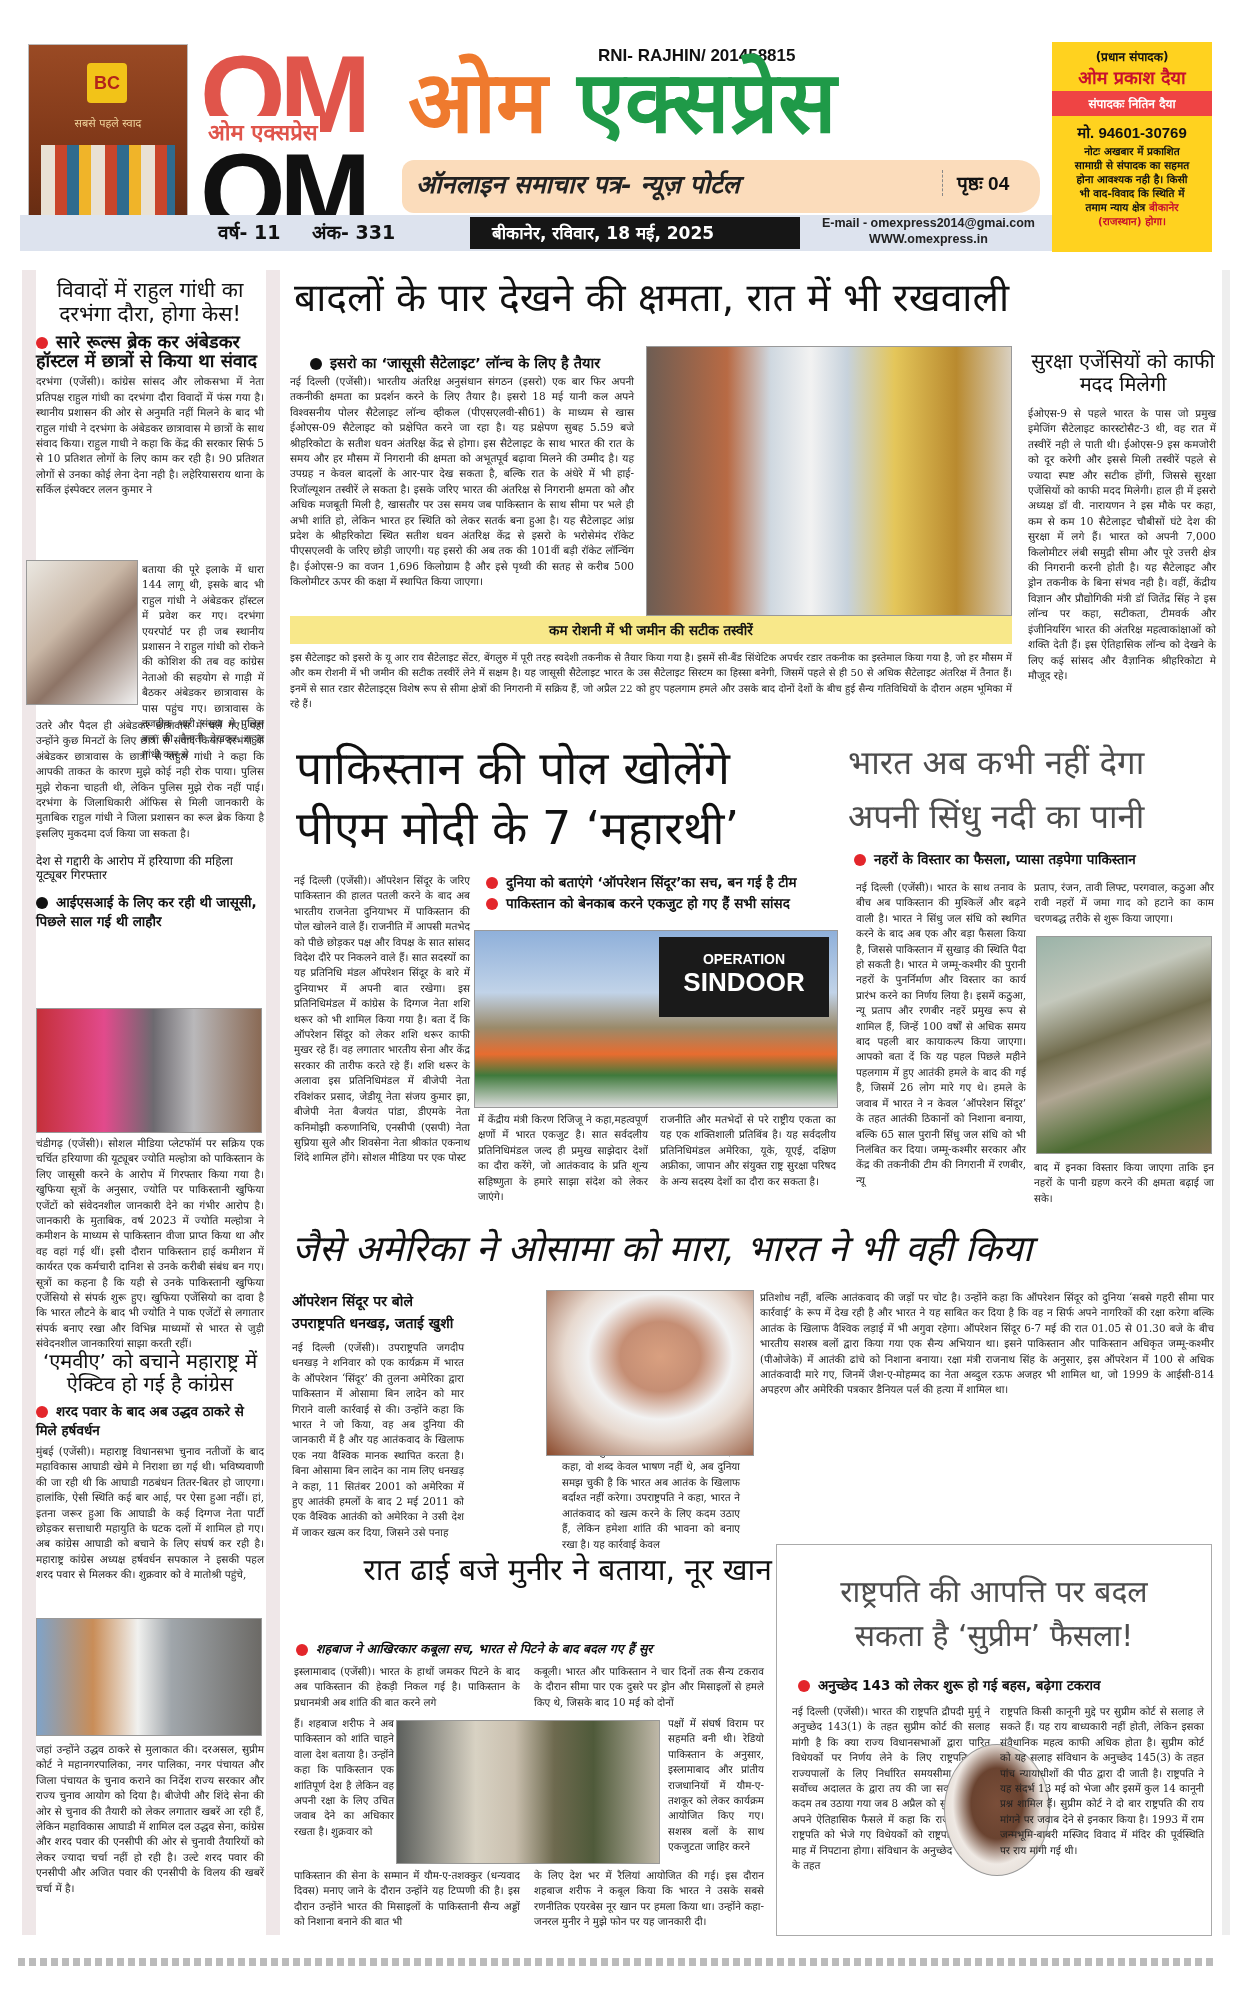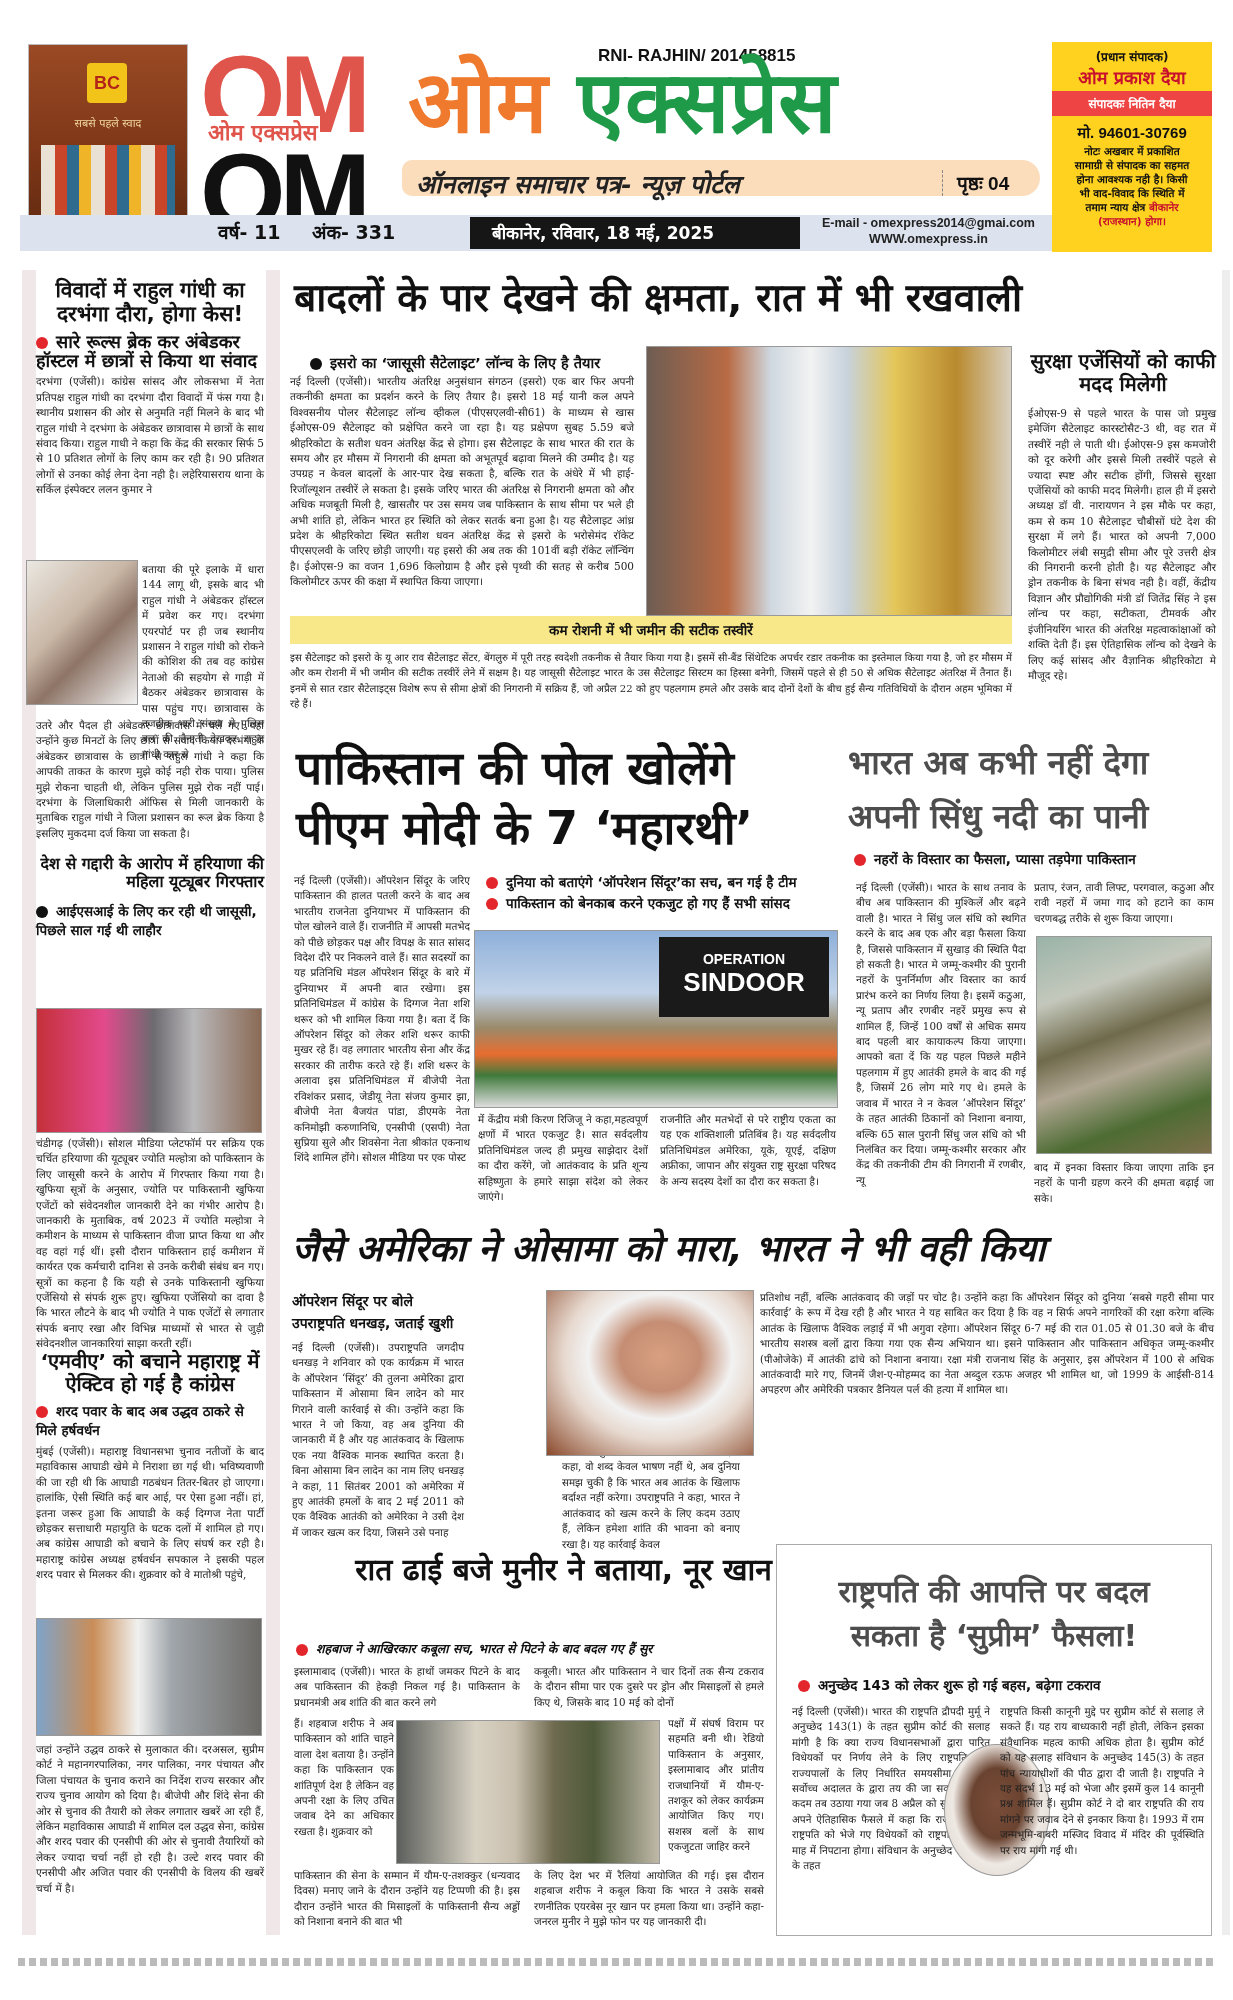--- a/index.html
+++ b/index.html
@@ -12,40 +12,40 @@
 .ad .tag{position:absolute;left:10px;right:10px;top:70px;color:#f3d9a0;font-size:11px;text-align:center}
 .ad .packs{position:absolute;left:12px;right:12px;top:100px;height:70px;background:repeating-linear-gradient(90deg,#e9e1d4 0 14px,#c9452a 14px 26px,#2f6b8e 26px 38px,#f0b429 38px 50px)}
 .ad .foot{position:absolute;left:4px;right:4px;bottom:8px;color:#f7e7c3;font-size:7px;text-align:center;line-height:9px}
 .om-big{position:absolute;left:180px;top:4px;width:200px;height:210px}
 .om-top{position:absolute;left:0;top:0;font:900 110px/100px "Liberation Sans",sans-serif;color:#e0554b;letter-spacing:-6px}
 .om-bot{position:absolute;left:0;top:98px;font:900 110px/100px "Liberation Sans",sans-serif;color:#111;letter-spacing:-6px}
 .om-mid{position:absolute;left:6px;top:72px;font:bold 22px "DejaVu Sans",sans-serif;color:#e0554b;background:#fff;padding:0 2px}
 .rni{position:absolute;left:578px;top:6px;font:bold 17px "Liberation Sans",sans-serif}
 .title-hi{position:absolute;left:388px;top:12px;font:bold 86px/100px "DejaVu Sans",sans-serif;white-space:nowrap}
 .title-hi .a{color:#ef7a2e}.title-hi .b{color:#1f9a48}
-.portal{position:absolute;left:382px;top:120px;width:638px;height:36px;background:#fbdcbb;border-radius:12px 22px 22px 12px}
+.portal{position:absolute;left:382px;top:120px;width:638px;height:53px;background:#fbdcbb;border-radius:12px 22px 22px 12px}
 .portal .t{position:absolute;left:14px;top:6px;font:italic bold 25px "DejaVu Sans",sans-serif;color:#222}
 .portal .pg{position:absolute;left:540px;top:10px;font:bold 19px "Liberation Sans",sans-serif;border-left:1px dashed #888;padding-left:14px}
 .infobar{position:absolute;left:0;top:175px;width:1035px;height:36px;background:#dde3ee}
 .infobar .v{position:absolute;left:198px;top:4px;font:bold 19px "DejaVu Sans",sans-serif}
 .infobar .n{position:absolute;left:292px;top:4px;font:bold 19px "DejaVu Sans",sans-serif}
 .infobar .date{position:absolute;left:450px;top:2px;width:330px;height:32px;background:#161616;color:#fff;font:bold 17px "DejaVu Sans",sans-serif;padding:4px 0 0 22px}
 .infobar .mail{position:absolute;left:786px;top:0;width:245px;text-align:center;font:bold 12.5px/16px "Liberation Sans",sans-serif;color:#222}
 .ed{position:absolute;left:1032px;top:2px;width:160px;height:210px;background:#ffd21f;text-align:center}
 .ed .s1{font:bold 12px "DejaVu Sans",sans-serif;margin-top:6px}
 .ed .s2{font:bold 18px "DejaVu Sans",sans-serif;color:#c8102e}
 .ed .s3{background:#ef4444;color:#fff;font:bold 12px "DejaVu Sans",sans-serif;padding:4px 17px;margin-top:2px}
 .ed .s4{font:bold 15px "Liberation Sans",sans-serif;margin-top:6px}
 .ed .s5{font:bold 10.5px/14px "DejaVu Sans",sans-serif;padding:2px 20px}
 .ed .s5 .r{color:#c8102e}
 
 .lcol{position:absolute;left:22px;top:270px;width:258px;height:1665px;background:#efe7e8}
 .lcol .inner{position:absolute;left:14px;top:0;width:230px;height:100%;background:#fff}
 .rc{position:absolute;left:1222px;top:270px;width:8px;height:1665px;background:#eee}
-.hd{font-weight:bold;font-family:"DejaVu Sans",sans-serif;color:#111;line-height:1.15}
+.hd{font-weight:normal;font-family:"DejaVu Sans",sans-serif;color:#111;line-height:1.15}
 .sub{font-family:"DejaVu Sans",sans-serif;font-weight:bold;color:#111}
 .dot{display:inline-block;width:12px;height:12px;border-radius:50%;background:#e3262b;margin-right:8px;vertical-align:middle}
 .dotk{background:#111}
 .body{font-family:"DejaVu Serif",serif;font-size:10.5px;line-height:15.4px;color:#222;text-align:justify}
 .photo{position:absolute;border:1px solid #999;overflow:hidden}
 .cap{background:#f8e88a}
 .grey{color:#4d4d4d}
 .dash{position:absolute;left:18px;top:1958px;width:1195px;height:8px;background:repeating-linear-gradient(90deg,#bbb 0 7px,transparent 7px 11px)}
 </style>
 </head>
@@ -94,21 +94,21 @@
 <div class="abs" style="left:36px;top:278px;width:228px">
   <div class="hd" style="font-size:21px;text-align:center">विवादों में राहुल गांधी का दरभंगा दौरा, होगा केस!</div>
   <div class="sub" style="font-size:18px;margin-top:6px;line-height:19px"><span class="dot"></span><span>सारे रूल्स ब्रेक कर अंबेडकर हॉस्टल में छात्रों से किया था संवाद</span></div>
   <div class="body" style="margin-top:4px">दरभंगा (एजेंसी)। कांग्रेस सांसद और लोकसभा में नेता प्रतिपक्ष राहुल गांधी का दरभंगा दौरा विवादों में फंस गया है। स्थानीय प्रशासन की ओर से अनुमति नहीं मिलने के बाद भी राहुल गांधी ने दरभंगा के अंबेडकर छात्रावास मे छात्रों के साथ संवाद किया। राहुल गाधी ने कहा कि केंद्र की सरकार सिर्फ 5 से 10 प्रतिशत लोगों के लिए काम कर रही है। 90 प्रतिशत लोगों से उनका कोई लेना देना नही है। लहेरियासराय थाना के सर्किल इंस्पेक्टर ललन कुमार ने</div>
 </div>
 <div class="photo" style="left:26px;top:560px;width:112px;height:145px;background:linear-gradient(135deg,#eae7e1,#c9b7a6 40%,#8d7466 60%,#f2f2f2)"></div>
 <div class="abs body" style="left:142px;top:562px;width:122px">बताया की पूरे इलाके में धारा 144 लागू थी, इसके बाद भी राहुल गांधी ने अंबेडकर हॉस्टल में प्रवेश कर गए। दरभंगा एयरपोर्ट पर ही जब स्थानीय प्रशासन ने राहुल गांधी को रोकने की कोशिश की तब वह कांग्रेस नेताओ की सहयोग से गाड़ी में बैठकर अंबेडकर छात्रावास के पास पहुंच गए। छात्रावास के नजदीक भारी संख्या मे पुलिस बल की तैनाती देखकर राहुल गांधी कार से</div>
 <div class="abs body" style="left:36px;top:718px;width:228px">उतरे और पैदल ही अंबेडकर छात्रावास में चले गए। यहां उन्होंने कुछ मिनटों के लिए छात्रों से संवाद किया। दरभंगा के अंबेडकर छात्रावास के छात्रों से राहुल गांधी ने कहा कि आपकी ताकत के कारण मुझे कोई नही रोक पाया। पुलिस मुझे रोकना चाहती थी, लेकिन पुलिस मुझे रोक नहीं पाई। दरभंगा के जिलाधिकारी ऑफिस से मिली जानकारी के मुताबिक राहुल गांधी ने जिला प्रशासन का रूल ब्रेक किया है इसलिए मुकदमा दर्ज किया जा सकता है।</div>
 
 <div class="abs" style="left:36px;top:855px;width:228px">
-  <div class="hd" style="font-size:16px;text-align:right">देश से गद्दारी के आरोप में हरियाणा की महिला यूट्यूबर गिरफ्तार</div>
+  <div class="hd" style="font-size:12px;text-align:left">देश से गद्दारी के आरोप में हरियाणा की महिला यूट्यूबर गिरफ्तार</div>
   <div class="sub" style="font-size:13.5px;margin-top:10px;line-height:19px"><span class="dot dotk"></span><span>आईएसआई के लिए कर रही थी जासूसी, पिछले साल गई थी लाहौर</span></div>
 </div>
 <div class="photo" style="left:36px;top:1008px;width:226px;height:125px;background:linear-gradient(90deg,#c5303a 0,#e24a8c 30%,#6d6a70 52%,#b9b8ba 70%,#8a6a55)"></div>
 <div class="abs body" style="left:36px;top:1136px;width:228px">चंडीगढ़ (एजेंसी)। सोशल मीडिया प्लेटफॉर्म पर सक्रिय एक चर्चित हरियाणा की यूट्यूबर ज्योति मल्होत्रा को पाकिस्तान के लिए जासूसी करने के आरोप में गिरफ्तार किया गया है। खुफिया सूत्रों के अनुसार, ज्योति पर पाकिस्तानी खुफिया एजेंटों को संवेदनशील जानकारी देने का गंभीर आरोप है। जानकारी के मुताबिक, वर्ष 2023 में ज्योति मल्होत्रा ने कमीशन के माध्यम से पाकिस्तान वीजा प्राप्त किया था और वह वहां गई थीं। इसी दौरान पाकिस्तान हाई कमीशन में कार्यरत एक कर्मचारी दानिश से उनके करीबी संबंध बन गए। सूत्रों का कहना है कि यही से उनके पाकिस्तानी खुफिया एजेंसियो से संपर्क शुरू हुए। खुफिया एजेंसियो का दावा है कि भारत लौटने के बाद भी ज्योति ने पाक एजेंटों से लगातार संपर्क बनाए रखा और विभिन्न माध्यमों से भारत से जुड़ी संवेदनशील जानकारियां साझा करती रहीं।</div>
 
 <div class="abs" style="left:36px;top:1350px;width:228px">
   <div class="hd" style="font-size:20px;text-align:center">‘एमवीए’ को बचाने महाराष्ट्र में ऐक्टिव हो गई है कांग्रेस</div>
   <div class="sub" style="font-size:13.5px;margin-top:6px;line-height:19px"><span class="dot"></span><span>शरद पवार के बाद अब उद्धव ठाकरे से मिले हर्षवर्धन</span></div>
   <div class="body" style="margin-top:4px">मुंबई (एजेंसी)। महाराष्ट्र विधानसभा चुनाव नतीजों के बाद महाविकास आघाडी खेमे मे निराशा छा गई थी। भविष्यवाणी की जा रही थी कि आघाडी गठबंधन तितर-बितर हो जाएगा। हालांकि, ऐसी स्थिति कई बार आई, पर ऐसा हुआ नहीं। हां, इतना जरूर हुआ कि आघाडी के कई दिग्गज नेता पार्टी छोड़कर सत्ताधारी महायुति के घटक दलों में शामिल हो गए। अब कांग्रेस आघाडी को बचाने के लिए संघर्ष कर रही है। महाराष्ट्र कांग्रेस अध्यक्ष हर्षवर्धन सपकाल ने इसकी पहल शरद पवार से मिलकर की। शुक्रवार को वे मातोश्री पहुंचे,</div>
 </div>

